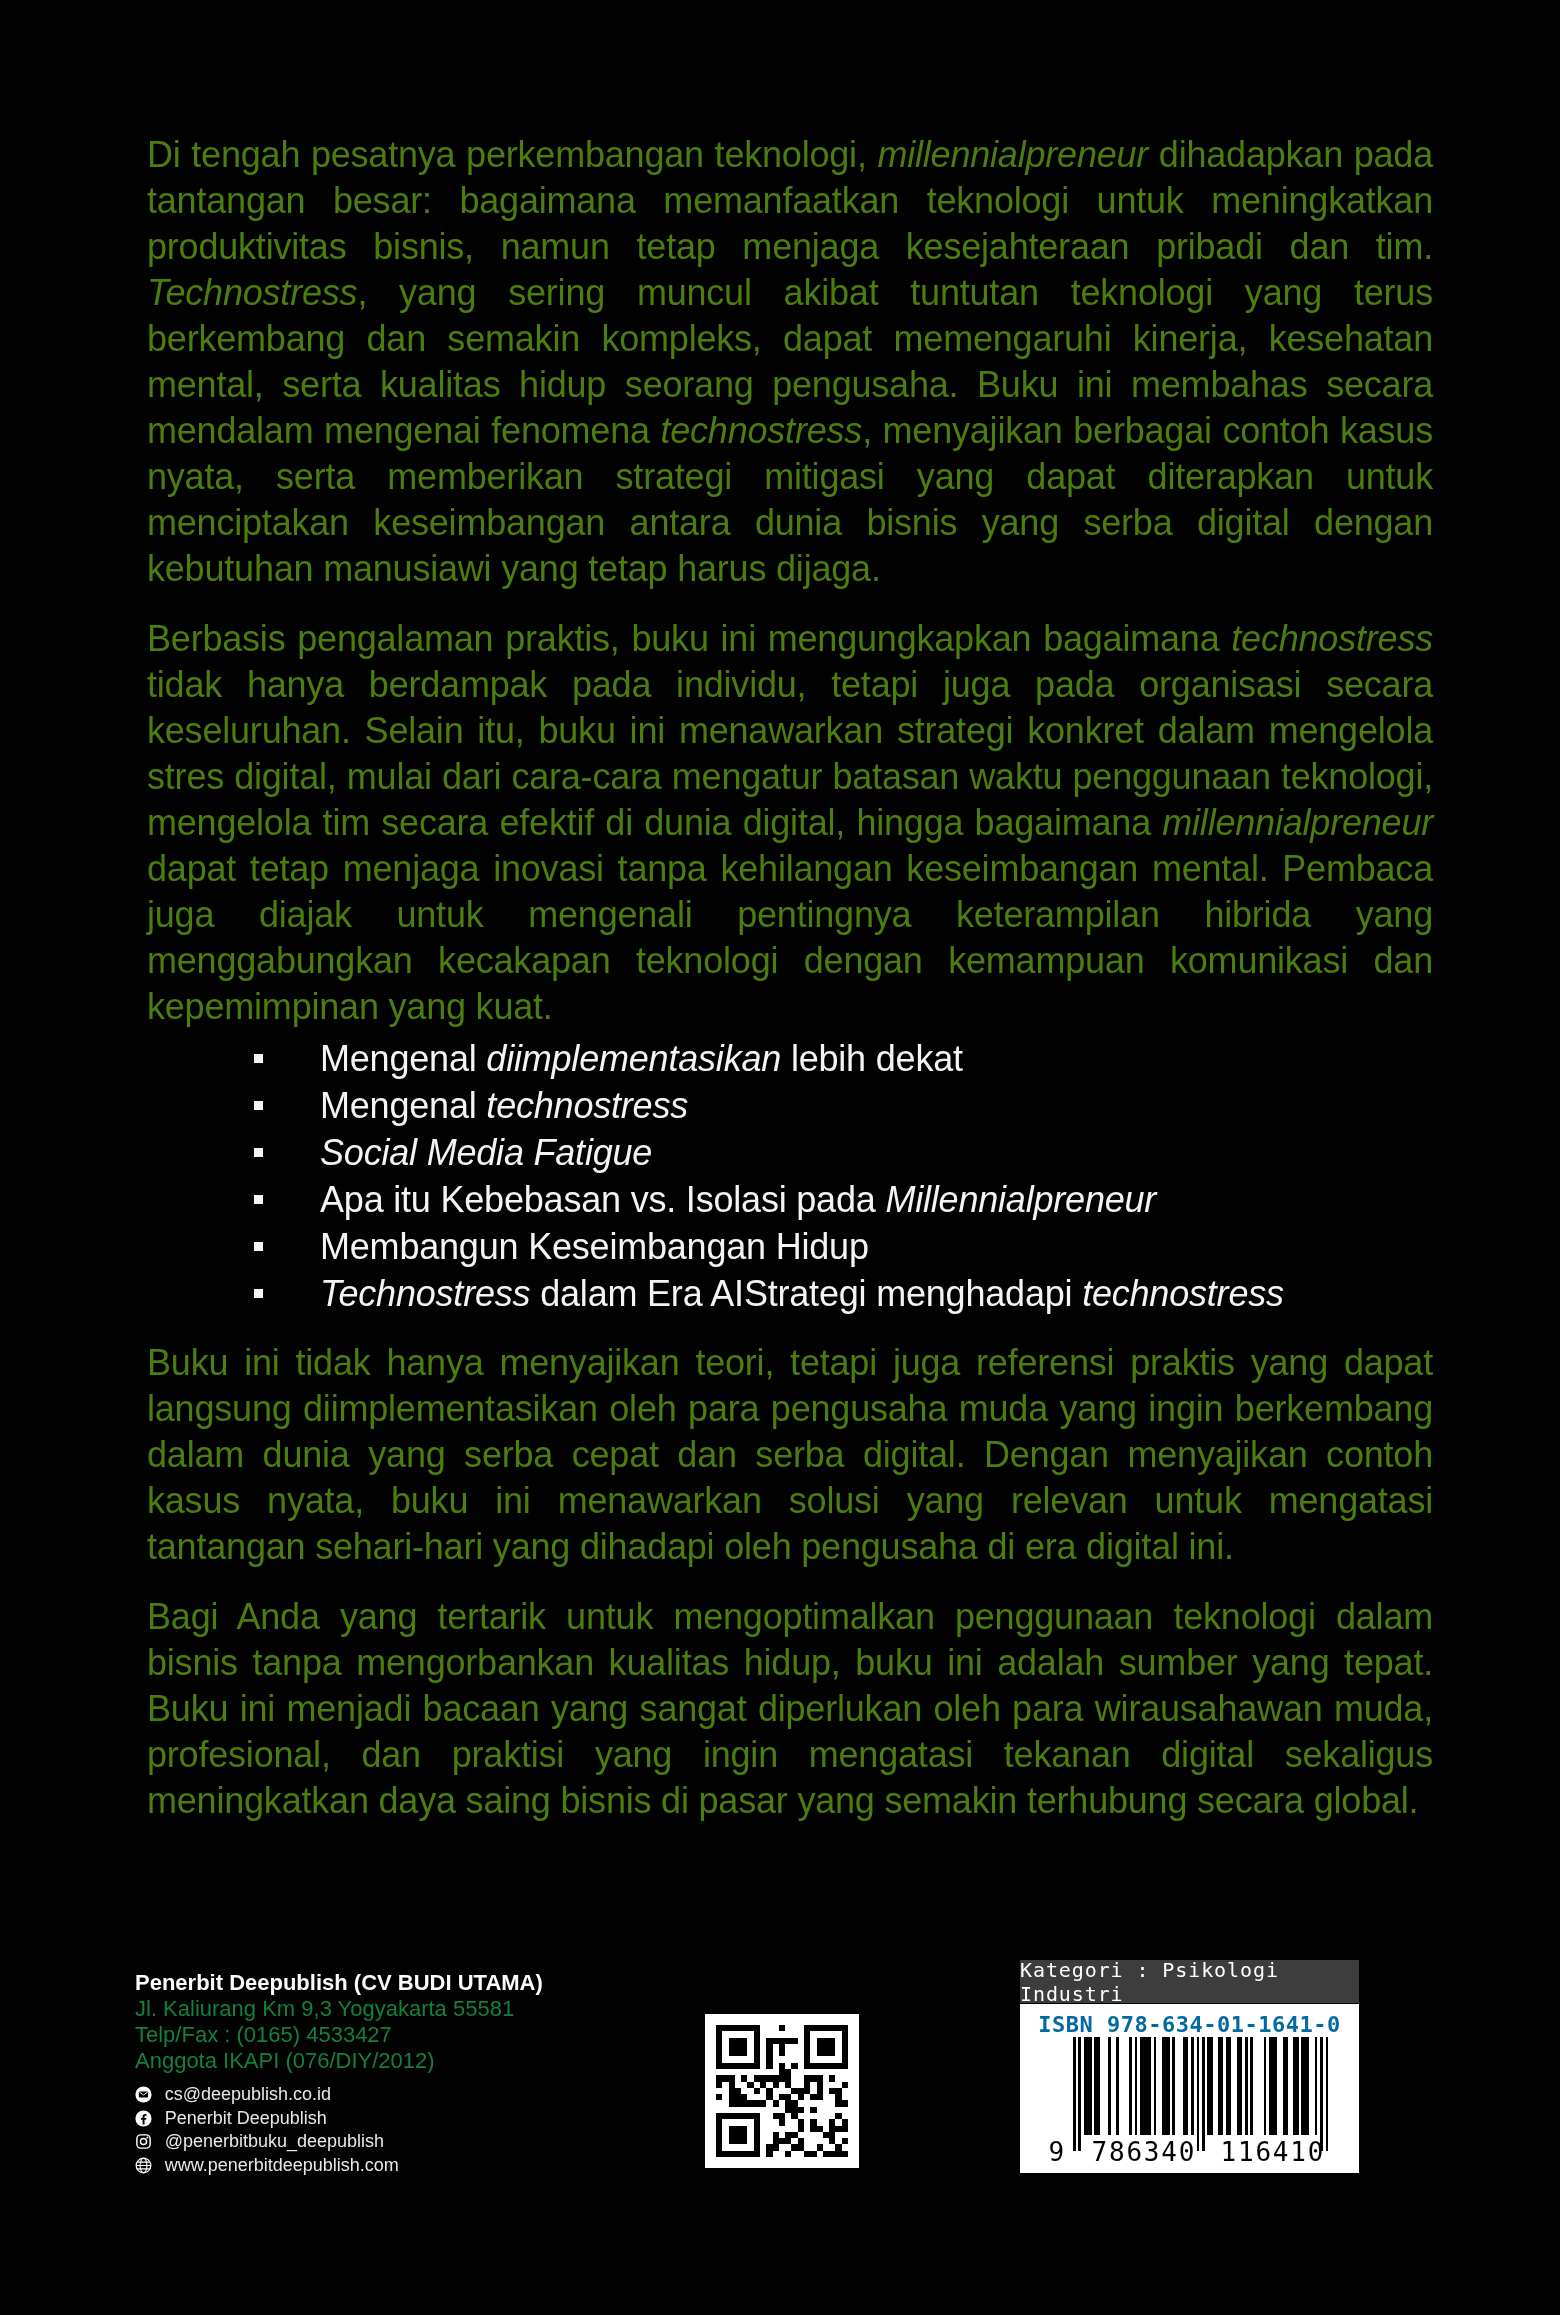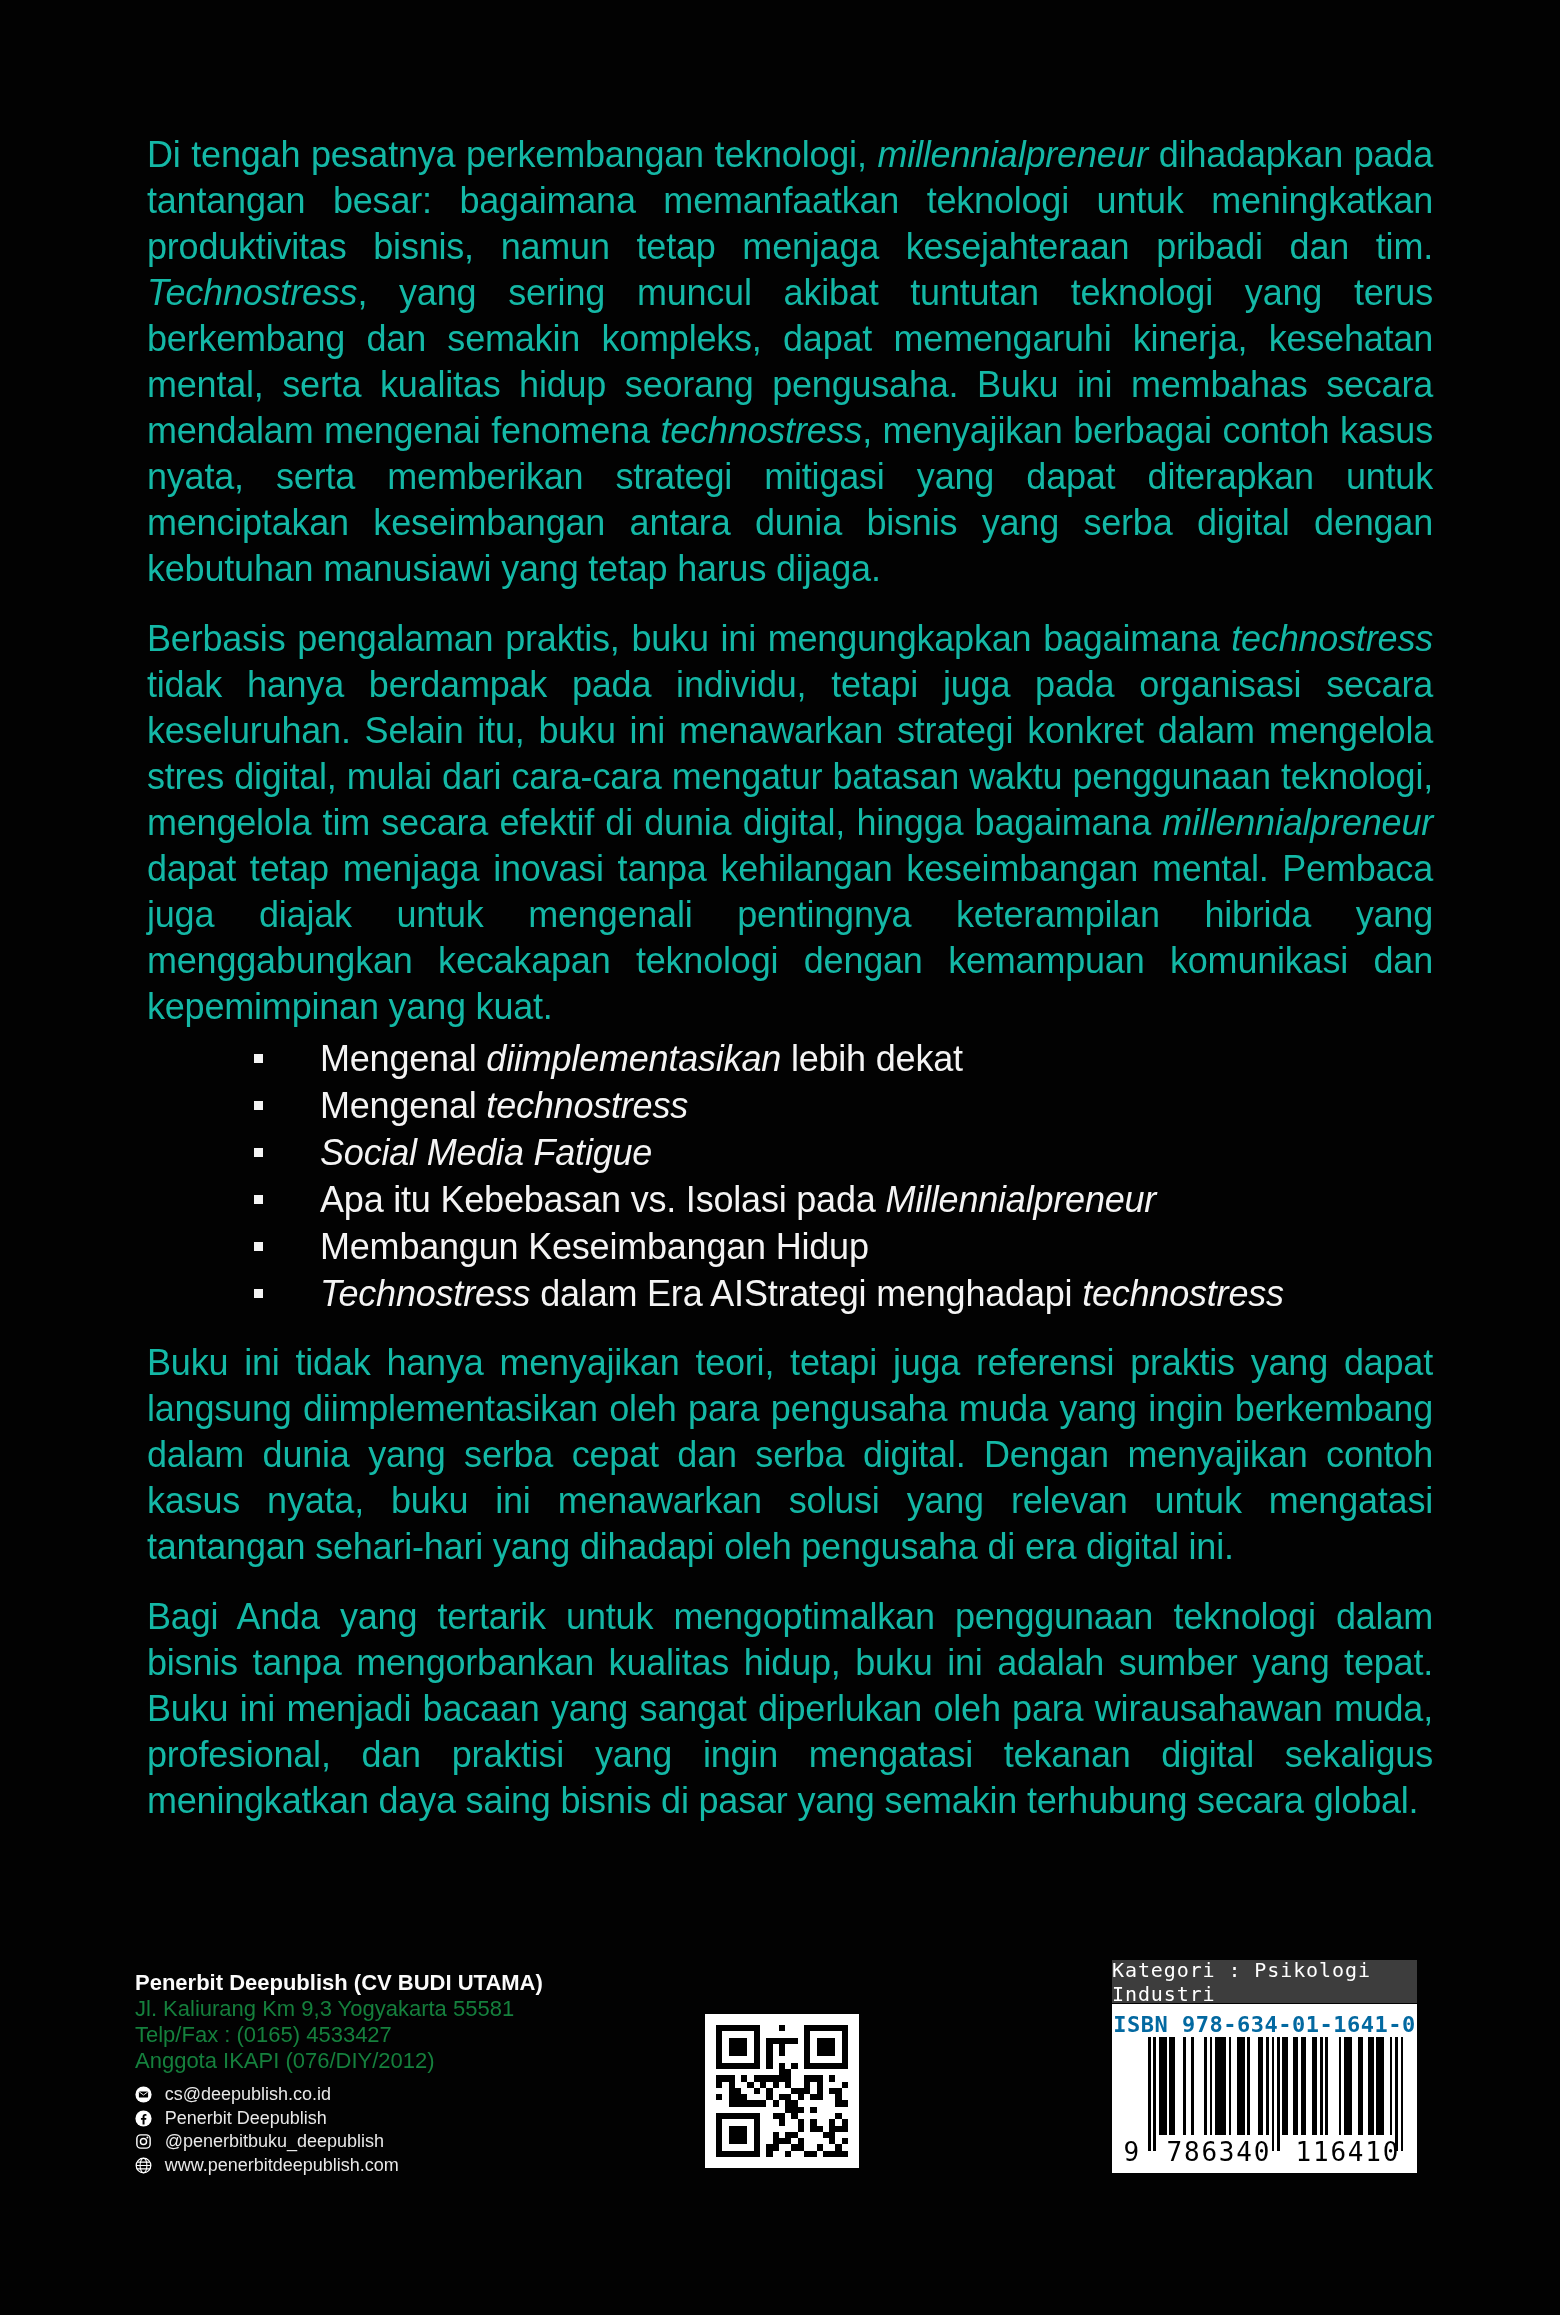--- a/index.html
+++ b/index.html
@@ -16,21 +16,21 @@
     position:absolute;
     left:147px;top:132px;width:1286px;
   }
   .para{
     margin:0 0 23.5px 0;
     font-size:36px;
     line-height:46px;
     font-weight:300;
     text-align:justify;
     letter-spacing:-0.2px;
-    color:#14b8a6;
+    color:#4d7c0f;
   }
   .para:last-child{margin-bottom:0;}
   .para i{font-style:italic;}
   
   .bullets{
     list-style:none;
     margin:5.4px 0 23.5px 0;
     padding:0 0 0 107px;
   }
   .bullets li{
@@ -62,21 +62,21 @@
   }
   .contacts .cicon svg{display:block;width:100%;height:100%;}
   
   .qrbox{
     position:absolute;left:705px;top:2014px;
     width:154px;height:154px;background:#fff;
     display:flex;align-items:center;justify-content:center;
   }
   .qrbox svg{width:132px;height:132px;display:block;}
   
-  .isbn-block{position:absolute;left:1112px;top:1960px;width:305px;}
+  .isbn-block{position:absolute;left:1020px;top:1960px;width:339px;}
   .cat-bar{
     background:#3d3d3d;color:#fff;
     height:43px;display:flex;align-items:center;justify-content:center;
     font-family:"DejaVu Sans Mono",monospace;
     font-size:20px;letter-spacing:0.9px;
   }
   .isbn-box{
     background:#fff;color:#111;
     height:169px;position:relative;
     margin-top:0.9px;

